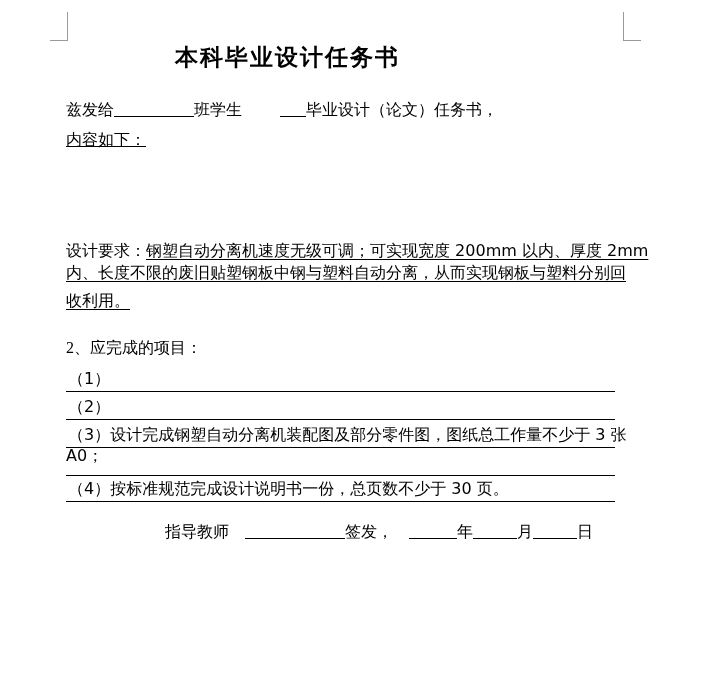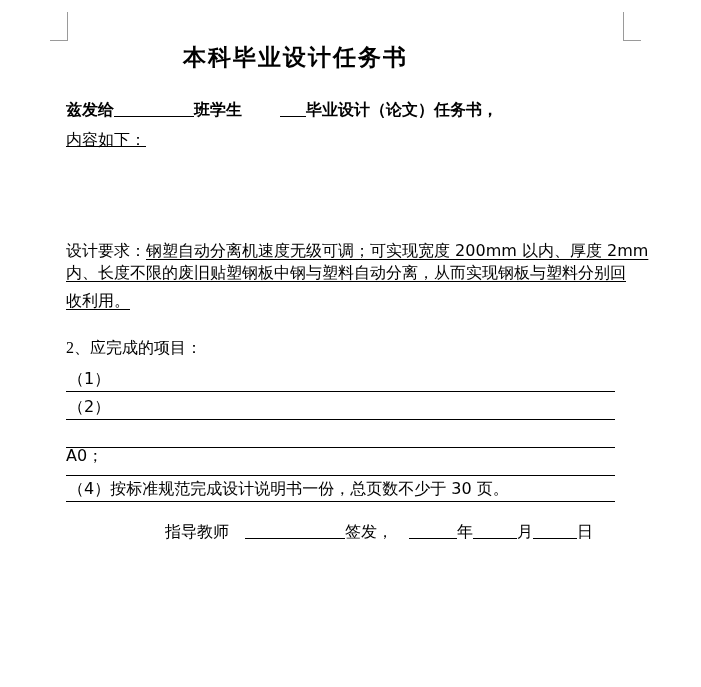--- a/index.html
+++ b/index.html
@@ -51,21 +51,21 @@
   .page {
     position: absolute;
     left: 0;
     top: 0;
     width: 701px;
     height: 687px;
   }
 
   .doc-title {
     position: absolute;
-    left: 8px;
+    left: 0;
     top: 42px;
     width: 575px;
     text-align: center;
     font-size: 23px;
     font-weight: bold;
     letter-spacing: 2px;
     line-height: 30px;
     white-space: nowrap;
   }
 
@@ -106,21 +106,21 @@
 </head>
 <body>
 
 <div class="page">
 
   <div class="crop-mark tl"></div>
   <div class="crop-mark tr"></div>
 
   <div class="doc-title">本科毕业设计任务书</div>
 
-  <div class="line" style="left:66px; top:99px;font-weight:bold;">
+  <div class="line" style="left:66px; top:99px;">
     <span>兹发给</span><span class="blank b-80"></span><span>班学生</span><span class="gap-lg"></span><span class="blank b-26"></span><span>毕业设计（论文）任务书，</span>
   </div>
 
   <div class="line" style="left:66px; top:129px;text-decoration:underline;">内容如下：</div>
 
 
   <div class="line" style="left:66px; top:240px;">
     <span>设计要求：</span><span class="u">钢塑自动分离机速度无级可调；可实现宽度 200mm 以内、厚度 2mm</span>
   </div>
   <div class="line u" style="left:66px; top:262px;">内、长度不限的废旧贴塑钢板中钢与塑料自动分离，从而实现钢板与塑料分别回</div>
@@ -129,20 +129,23 @@
   <div class="line" style="left:66px; top:337px;">
     <span class="latin">2、</span><span>应完成的项目：</span>
   </div>
 
   <div class="line" style="left:68px; top:368px;">（1）</div>
   <div class="ruled" style="left:66px; top:391px; width:549px;"></div>
 
   <div class="line" style="left:68px; top:396px;">（2）</div>
   <div class="ruled" style="left:66px; top:419px; width:549px;"></div>
 
+  <div class="line" style="left:68px; top:424px;">
+    <span>（3）</span><span>设计完成钢塑自动分离机装配图及部分零件图，图纸总工作量不少于 3 张</span>
+  </div>
   <div class="ruled" style="left:66px; top:447px; width:549px;"></div>
 
   <div class="line" style="left:66px; top:445px;">
     <span>A0；</span>
   </div>
   <div class="ruled" style="left:66px; top:475px; width:549px;"></div>
 
   <div class="line" style="left:68px; top:478px;text-align:center;">
     <span>（4）</span><span>按标准规范完成设计说明书一份，总页数不少于 30 页。</span>
   </div>

